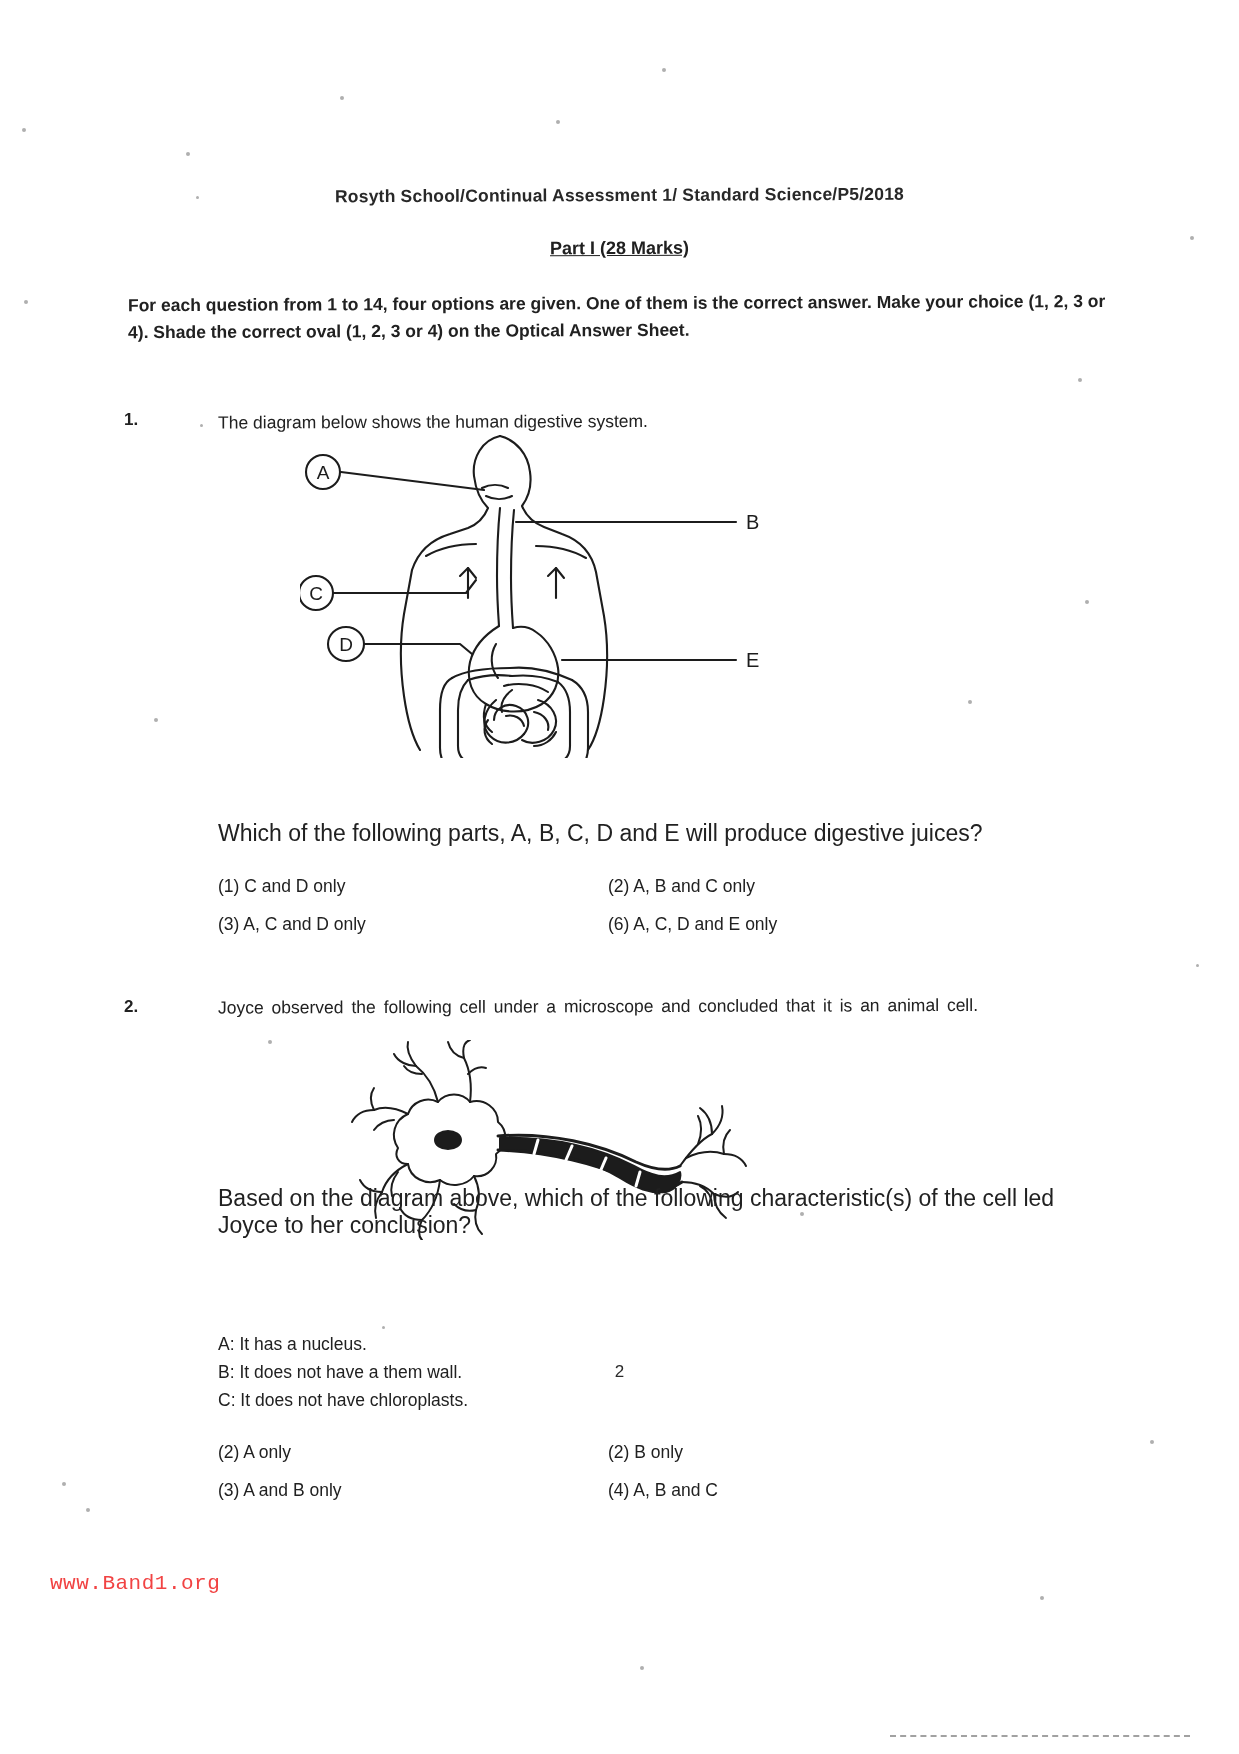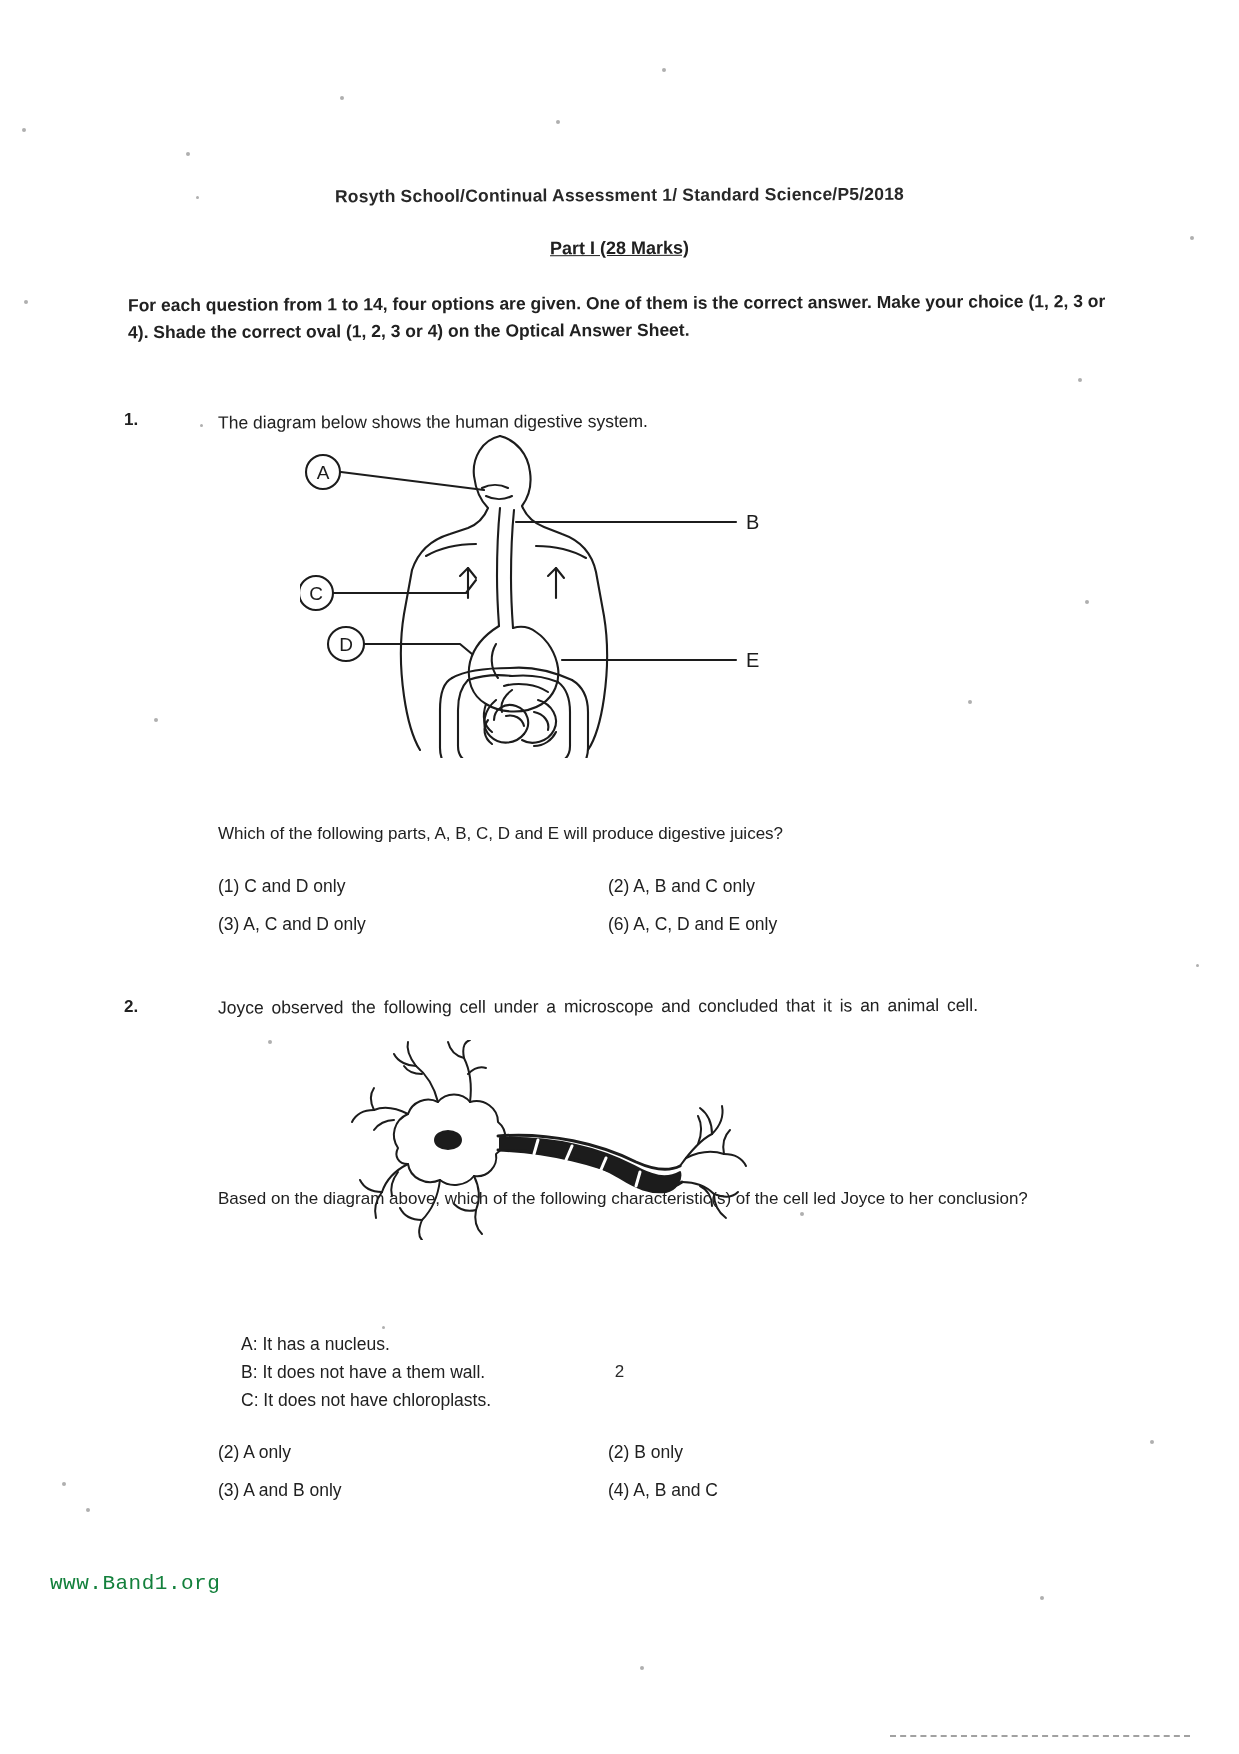--- a/index.html
+++ b/index.html
@@ -78,21 +78,21 @@
   .q-stem {
     position: absolute;
     font-size: 17.5px;
     line-height: 27px;
     color: #232323;
     transform: rotate(-0.2deg);
   }
 
   .q-sub {
     position: absolute;
-    font-size: 17px;
+    font-size: 23px;
     line-height: 27px;
     color: #232323;
   }
 
   .options {
     position: absolute;
     display: grid;
     grid-template-columns: 390px 390px;
     row-gap: 10px;
     font-size: 17.5px;
@@ -116,21 +116,21 @@
     font-size: 17px;
     color: #2b2b2b;
   }
 
   .watermark {
     position: absolute;
     left: 50px;
     top: 1572px;
     font-family: "Liberation Mono", monospace;
     font-size: 21px;
-    color: #15803d;
+    color: #ef4444;
     letter-spacing: .5px;
   }
 
   .bottom-rule {
     position: absolute;
     left: 890px;
     top: 1735px;
     width: 300px;
     border-top: 2px dashed #8a8a8a;
     opacity: .8;
@@ -319,21 +319,21 @@
       <path d="M364 154 C364 164 368 172 376 178"></path>
       <path d="M350 146 C358 150 362 158 362 166"></path>
       <path d="M336 118 C348 112 362 110 374 114"></path>
       <path d="M374 114 C384 114 392 118 396 126"></path>
       <path d="M374 114 C372 104 374 96 380 90"></path>
     </svg>
   </div>
 
   <div class="q-sub" style="top:1185px; left:218px; width:900px;">Based on the diagram above, which of the following characteristic(s) of the cell led Joyce to her conclusion?</div>
 
-  <div class="stmt-list" style="top:1330px; left:218px;margin-left:23px;">
+  <div class="stmt-list" style="top:1330px; left:218px;">
     <div>A: It has a nucleus.</div>
     <div>B: It does not have a them wall.</div>
     <div>C: It does not have chloroplasts.</div>
   </div>
 
   <div class="options" style="top:1438px; left:218px;">
     <div>(2) A only</div>
     <div>(2) B only</div>
     <div>(3) A and B only</div>
     <div>(4) A, B and C</div>

